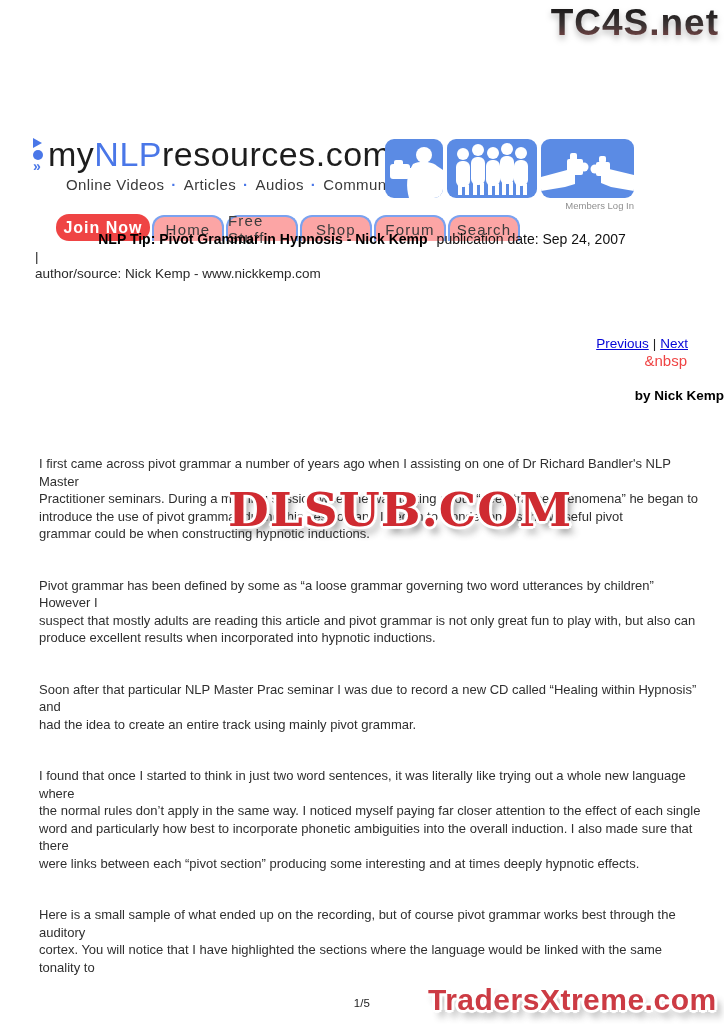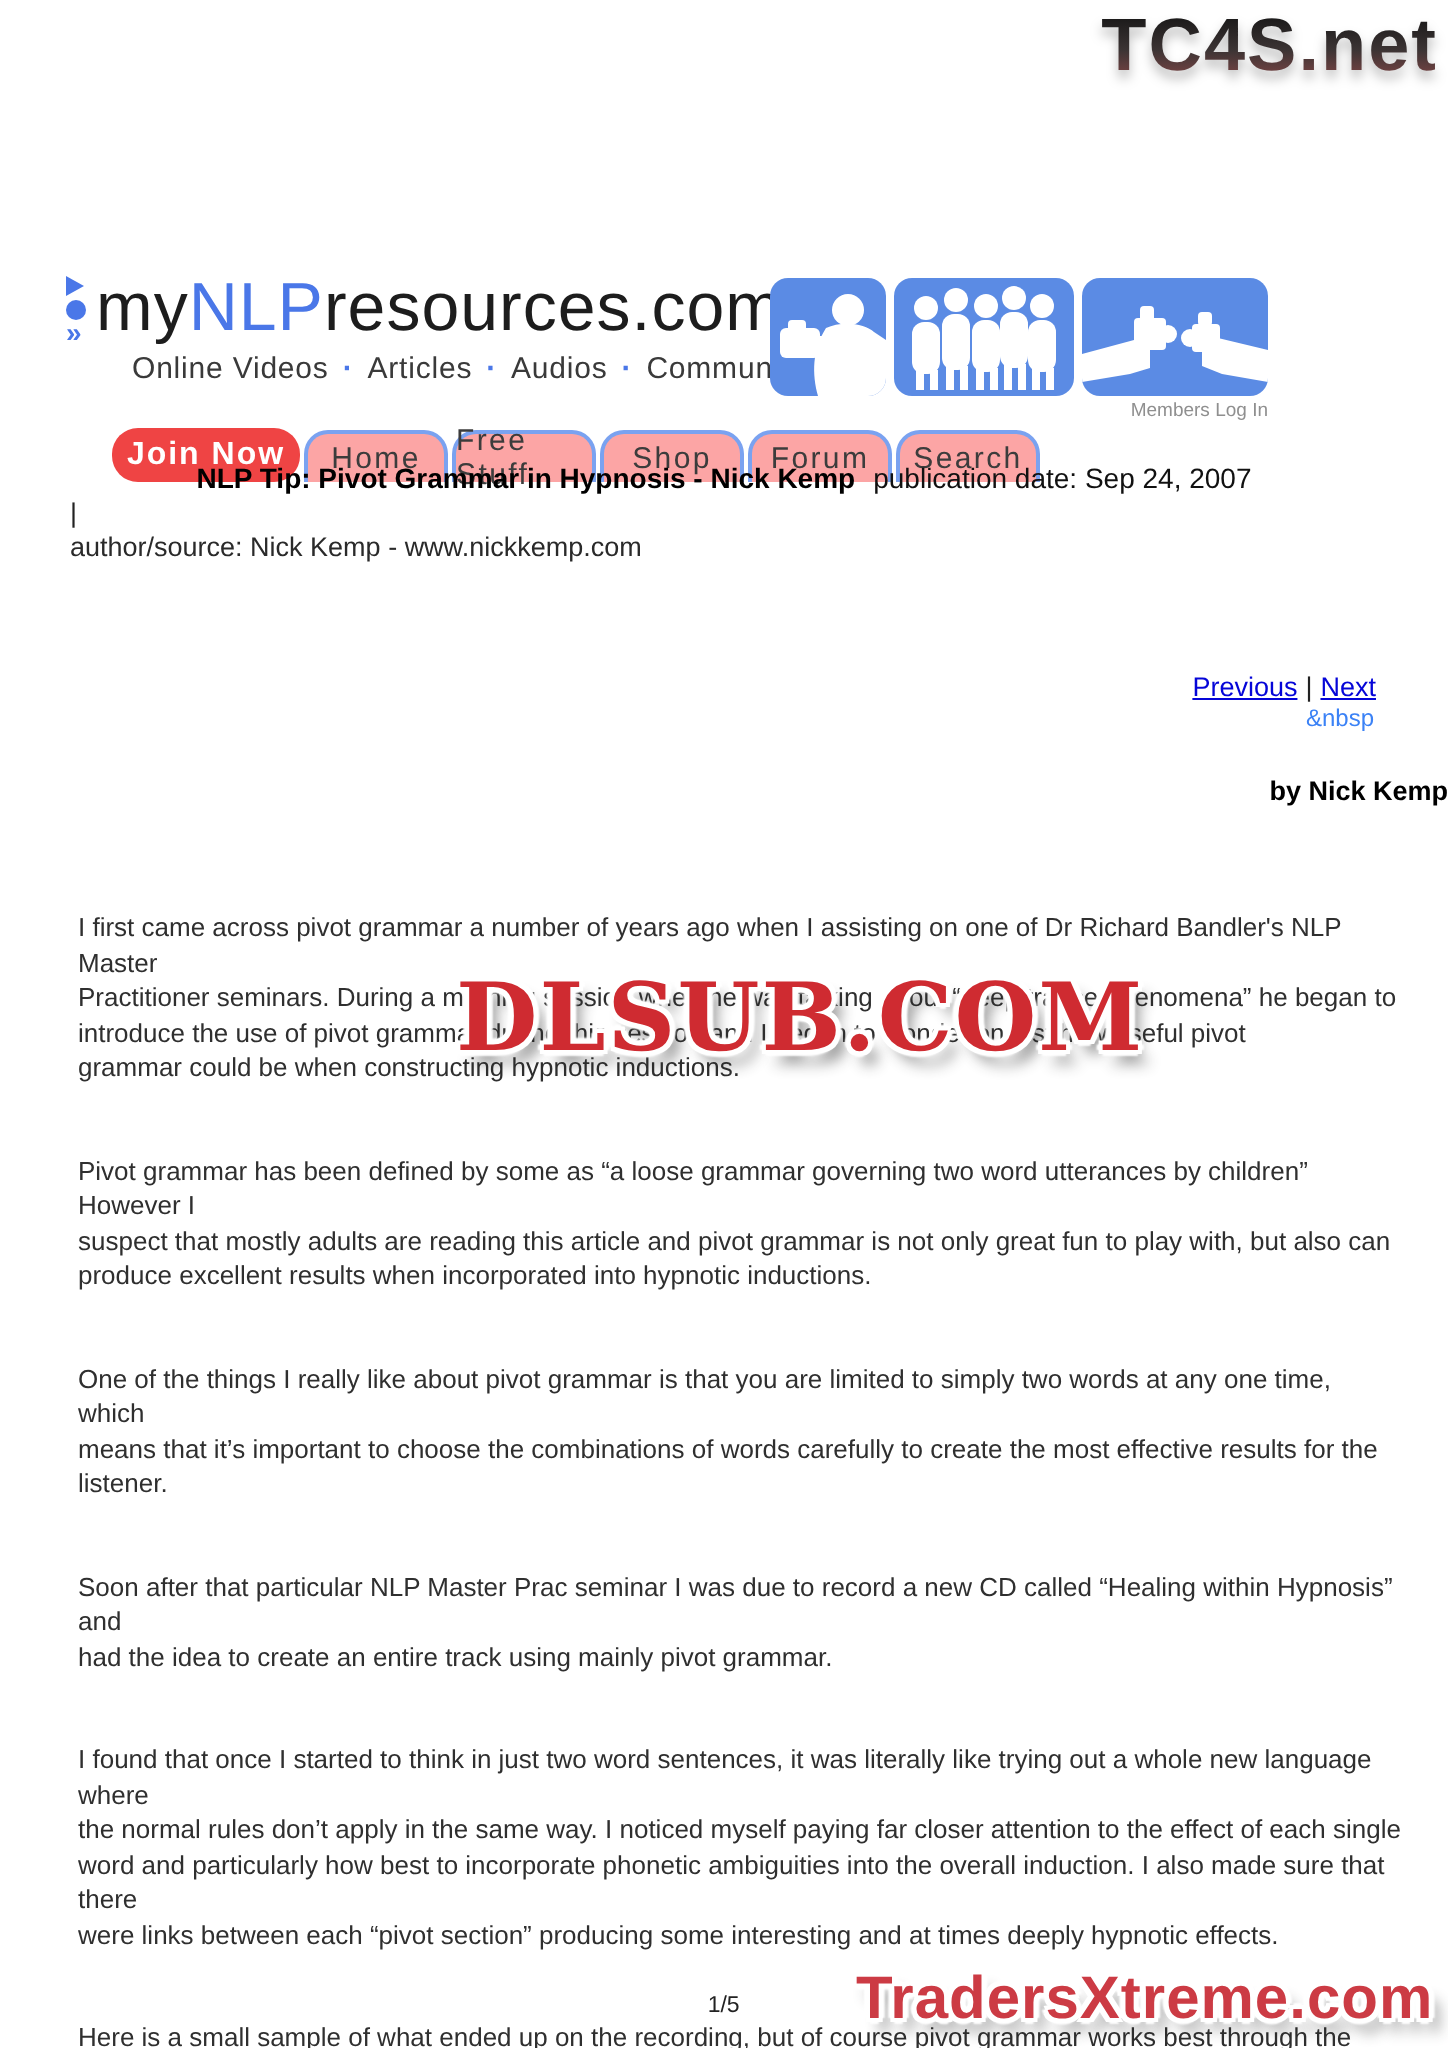--- a/index.html
+++ b/index.html
@@ -61,21 +61,21 @@
   
   .title-line { position:absolute; top:231px; left:0; width:724px; text-align:center; font-size:14px; color:#000; z-index:2; }
   .title-line .title { font-weight:bold; }
   .title-line .pub { font-weight:normal; color:#111; margin-left:9px; }
   .pipe { position:absolute; top:249px; left:35px; font-size:13.5px; color:#222; }
   .author { position:absolute; top:266px; left:35px; font-size:13.5px; color:#2a2a2a; }
 
   .prevnext { position:absolute; top:336px; right:36px; font-size:13.5px; color:#222; }
   .prevnext a { color:#0505d8; text-decoration:underline; cursor:pointer; }
   .prevnext .sep { margin:0 4px; color:#222; }
-  .nbsp-text { position:absolute; top:352px; right:37px; font-size:12px; color:#3b82f6; }
+  .nbsp-text { position:absolute; top:352px; right:37px; font-size:15px; color:#ef4444; }
 
   .byline { position:absolute; top:388px; left:0; width:724px; text-align:right; font-size:13.5px; font-weight:bold; color:#000; }
 
   
   .article { position:absolute; top:455px; left:35px; width:666px; font-size:13px; line-height:17.5px; color:#2f2f2f; }
   .article p { margin:0 0 34px 4px; white-space:pre-line; }
 
   
   .outline-red {
     color:#cf2b31; font-weight:bold;
@@ -199,23 +199,20 @@
 <div class="byline">by Nick Kemp</div>
 
 <div class="article">
   <p>I first came across pivot grammar a number of years ago when I assisting on one of Dr Richard Bandler's NLP Master
 Practitioner seminars. During a morning session when he was talking about “deep trance phenomena” he began to
 introduce the use of pivot grammar during this session and I began to wonder on just how useful pivot
 grammar could be when constructing hypnotic inductions.</p>
   <p>Pivot grammar has been defined by some as “a loose grammar governing two word utterances by children” However I
 suspect that mostly adults are reading this article and pivot grammar is not only great fun to play with, but also can
 produce excellent results when incorporated into hypnotic inductions.</p>
-  <p>One of the things I really like about pivot grammar is that you are limited to simply two words at any one time, which
-means that it’s important to choose the combinations of words carefully to create the most effective results for the
-listener.</p>
   <p>Soon after that particular NLP Master Prac seminar I was due to record a new CD called “Healing within Hypnosis” and
 had the idea to create an entire track using mainly pivot grammar.</p>
   <p>I found that once I started to think in just two word sentences, it was literally like trying out a whole new language where
 the normal rules don’t apply in the same way. I noticed myself paying far closer attention to the effect of each single
 word and particularly how best to incorporate phonetic ambiguities into the overall induction. I also made sure that there
 were links between each “pivot section” producing some interesting and at times deeply hypnotic effects.</p>
   <p>Here is a small sample of what ended up on the recording, but of course pivot grammar works best through the auditory
 cortex. You will notice that I have highlighted the sections where the language would be linked with the same tonality to</p>
 </div>
 

